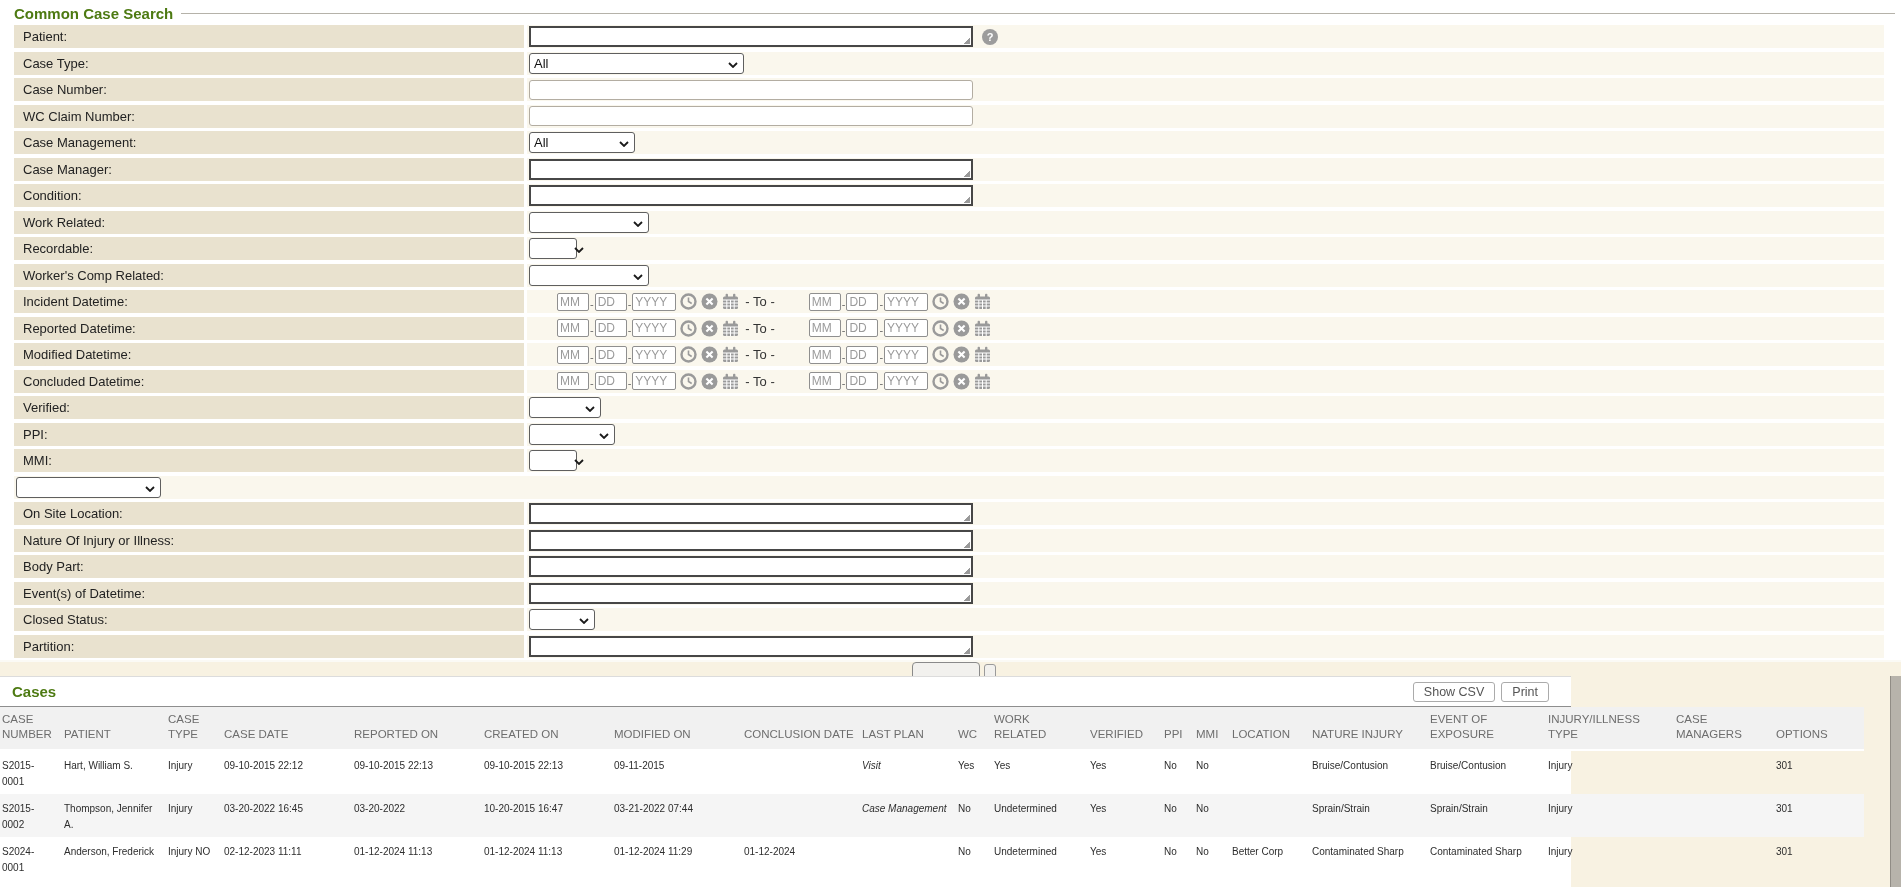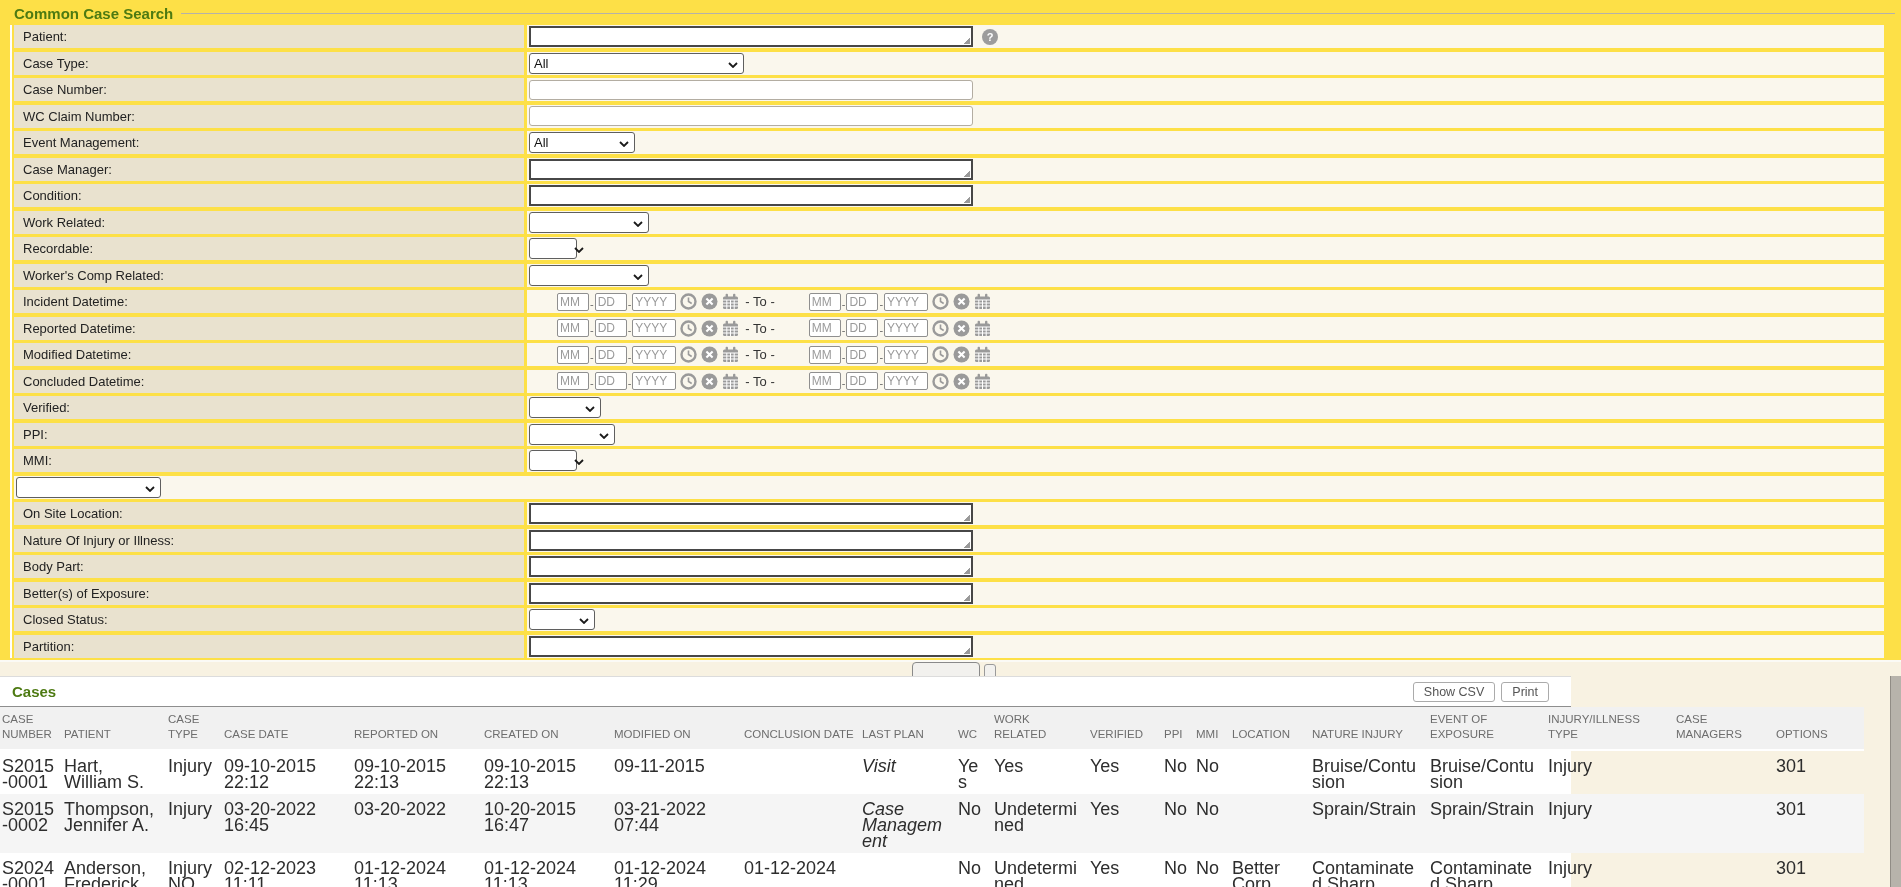--- a/index.html
+++ b/index.html
@@ -1,20 +1,20 @@
 <!DOCTYPE html>
 <html><head>
 <meta charset="utf-8">
 <style>
   html,body{margin:0;padding:0;}
   body{font-family:"Liberation Sans",sans-serif;background:#f8f2e2;}
   .page{position:relative;width:1901px;height:887px;overflow:hidden;background:#f8f2e2;}
 
   
-  .search-form{position:absolute;top:0;left:0;width:1901px;height:662px;background:#fde047;
+  .search-form{position:absolute;top:0;left:0;width:1901px;height:662px;background:#ffffff;
     border-bottom:2px solid #fbfaf5;box-sizing:border-box;}
   .legend-row{display:flex;align-items:center;height:23px;padding:2px 6px 0 14px;}
   .legend{color:#4d7a12;font-size:15px;font-weight:bold;white-space:nowrap;}
   .legend-line{flex:1;height:1px;background:#b5b2a9;margin-left:8px;}
   .form-inner{margin-left:10px;border-left:2px solid #ffffff;padding-left:2px;}
   .frow{display:flex;height:23px;margin-bottom:3.5px;}
   .flabel{width:510px;background:#e9e2cf;color:#222;font-size:13px;line-height:23px;
     padding-left:9px;box-sizing:border-box;margin-right:3px;white-space:nowrap;}
   .fvalue{flex:1;background:#faf7ed;margin-right:17px;display:flex;align-items:center;padding-left:2px;}
   .tiwrap{position:relative;display:inline-flex;align-items:center;}
@@ -48,21 +48,21 @@
     border-top:1px solid #dcdcdc;z-index:2;box-sizing:border-box;}
   .cases-header{display:flex;align-items:center;height:29px;padding:0 22px 0 12px;
     border-bottom:1px solid #8e8e8e;}
   .cases-title{color:#4d7a12;font-size:15px;font-weight:bold;flex:1;}
   .cbtn{font-family:"Liberation Sans",sans-serif;font-size:12.5px;color:#555;background:#fff;
     border:1px solid #ababab;border-radius:3px;padding:2px 10px;margin-left:6px;cursor:pointer;}
   .cases-table{width:1864px;border-collapse:collapse;table-layout:fixed;}
   .cases-table th{background:#f1f1f1;color:#6e6e6e;font-weight:normal;font-size:11.5px;
     text-align:left;vertical-align:bottom;padding:5px 6px 7px 2px;line-height:15px;}
   .cases-table thead{border-bottom:2px solid #fff;}
-  .cases-table td{color:#2d2d2d;font-size:18px;vertical-align:top;text-align:left;
+  .cases-table td{color:#2d2d2d;font-size:10px;vertical-align:top;text-align:left;
     padding:7px 6px 4px 2px;line-height:16px;word-wrap:break-word;}
   tr.alt td{background:#f5f5f5;}
   th.first,td.first{padding-left:2px;}
   td.lastplan{font-style:italic;}
 
   .scroll-strip{position:absolute;top:676px;right:0;width:10px;height:211px;background:#b7b3ab;
     border-left:1px solid #908c85;z-index:3;}
 </style>
 </head>
 <body>
@@ -106,21 +106,21 @@
         </div>
         <div class="frow">
           <div class="flabel">WC Claim Number:</div>
           <div class="fvalue">
             <span class="tiwrap">
               <input type="text" class="ti light" value="" style="">
             </span>
           </div>
         </div>
         <div class="frow">
-          <div class="flabel">Event Management:</div>
+          <div class="flabel">Case Management:</div>
           <div class="fvalue">
             <span class="sel" style="width:106px">
               <span>All</span>
               <span><svg width="10" height="6" viewBox="0 0 10 6">
                   <polyline points="1,1 5,5 9,1" fill="none" stroke="#1a1a1a" stroke-width="1.8"></polyline>
                 </svg></span>
             </span>
           </div>
         </div>
         <div class="frow">
@@ -478,21 +478,21 @@
         <div class="frow">
           <div class="flabel">Body Part:</div>
           <div class="fvalue">
             <span class="tiwrap">
               <input type="text" class="ti dark" value="" style="">
               <i class="grip"></i>
             </span>
           </div>
         </div>
         <div class="frow">
-          <div class="flabel">Better(s) of Exposure:</div>
+          <div class="flabel">Event(s) of Datetime:</div>
           <div class="fvalue">
             <span class="tiwrap">
               <input type="text" class="ti dark" value="" style="">
               <i class="grip"></i>
             </span>
           </div>
         </div>
         <div class="frow">
           <div class="flabel">Closed Status:</div>
           <div class="fvalue">

